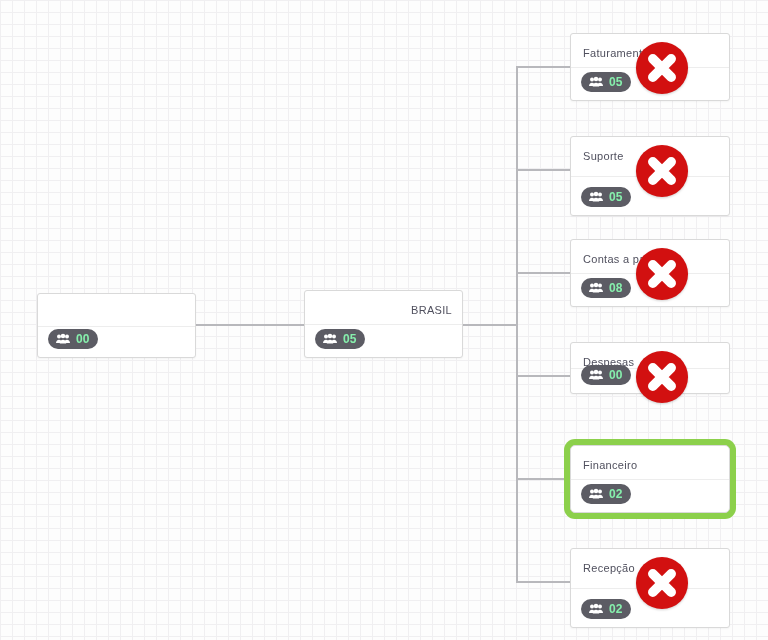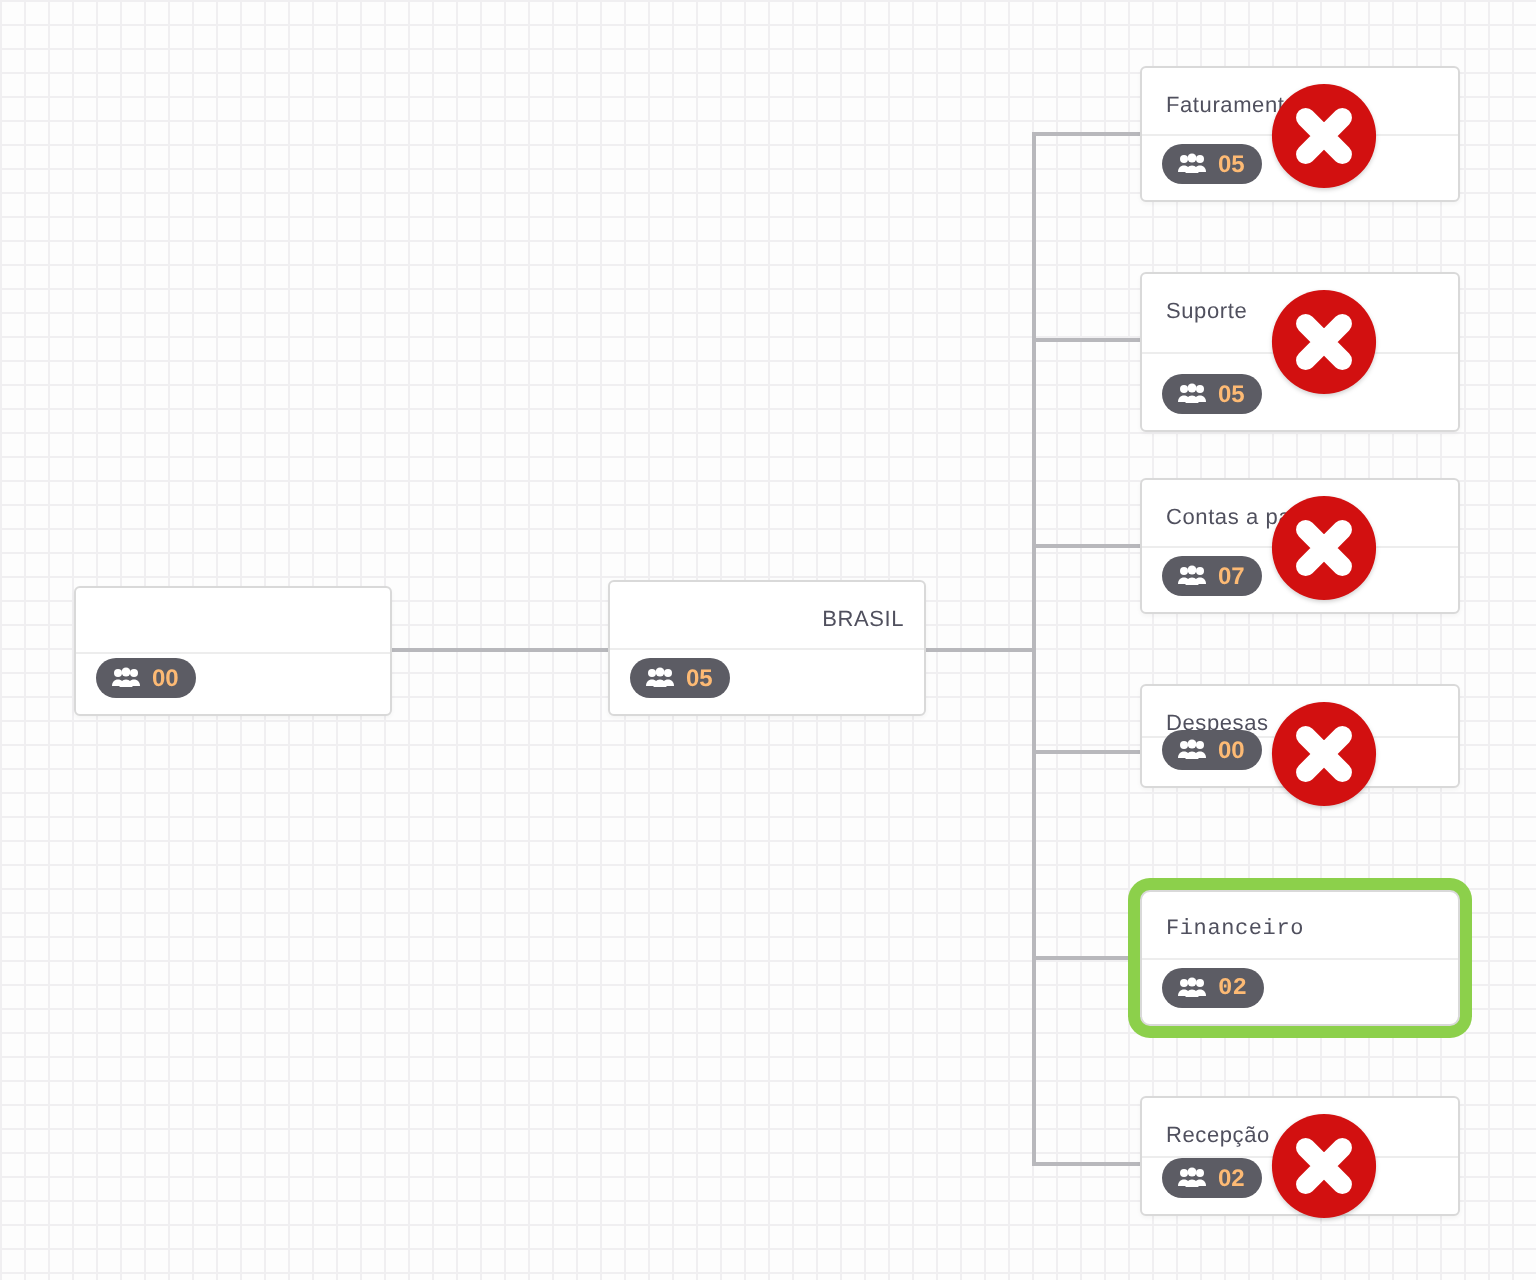--- a/index.html
+++ b/index.html
@@ -34,33 +34,32 @@
   .node-title{
     position:absolute;top:13px;left:12px;right:10px;
     font-size:11px;letter-spacing:.3px;color:var(--title-color);
     white-space:nowrap;overflow:hidden;
   }
   .parent-node .node-title{left:24px;text-align:right;}
   .member-badge{
     position:absolute;left:10px;bottom:8px;height:20px;
     display:inline-flex;align-items:center;gap:5px;
     background:var(--badge-gray);border-radius:10px;padding:0 9px 0 7px;
-    color:#fdba74;font-size:12px;font-weight:bold;z-index:2;
+    color:#86efac;font-size:12px;font-weight:bold;z-index:2;
   }
   .users-icon{display:block;}
   .delete-btn{
     position:absolute;left:64px;top:7px;width:54px;height:54px;z-index:3;
     cursor:pointer;filter:drop-shadow(0 1px 1px rgba(0,0,0,0.18));
   }
   .delete-btn svg{display:block;}
   .node.selected{
     border-radius:5px;
     box-shadow:0 0 0 6px var(--selected-green);
     z-index:2;
-    font-family:Liberation Mono, monospace;
   }
 </style>
 </head>
 <body>
 
 <div class="canvas">
 
   <div class="connector" style="left:196px;top:324px;width:109px;height:2px;"></div>
   <div class="connector" style="left:463px;top:324px;width:55px;height:2px;"></div>
   <div class="connector" style="left:516px;top:66px;width:2px;height:517px;"></div>
@@ -150,21 +149,21 @@
   <div class="node-divider"></div>
   <div class="member-badge">
     <svg class="users-icon" width="16" height="12" viewBox="0 0 32 24" fill="#ffffff">
       <circle cx="8" cy="7" r="4"></circle>
           <circle cx="24" cy="7" r="4"></circle>
       <path d="M2 20c0-4 2.5-6.5 6-6.5S14 16 14 20z"></path>
       <path d="M18 20c0-4 2.5-6.5 6-6.5s6 2.5 6 6.5z"></path>
       <circle cx="16" cy="6" r="4.5"></circle>
       <path d="M9.5 21c0-4.5 3-7.5 6.5-7.5s6.5 3 6.5 7.5z"></path>
     </svg>
-    <span>07</span>
+    <span>08</span>
   </div>
   <div class="delete-btn">
     <svg width="54" height="54" viewBox="0 0 56 56">
       <circle cx="28" cy="28" r="27" fill="var(--delete-red)"></circle>
       <path d="M18.5 18.5 L37.5 37.5 M37.5 18.5 L18.5 37.5" stroke="#ffffff" stroke-width="10" stroke-linecap="round" fill="none"></path>
     </svg>
   </div>
 </div>
   <div class="node child-node" style="left:570px;top:342px;width:160px;height:52px;">
   <div class="node-title">Despesas</div>
@@ -196,21 +195,21 @@
           <circle cx="24" cy="7" r="4"></circle>
       <path d="M2 20c0-4 2.5-6.5 6-6.5S14 16 14 20z"></path>
       <path d="M18 20c0-4 2.5-6.5 6-6.5s6 2.5 6 6.5z"></path>
       <circle cx="16" cy="6" r="4.5"></circle>
       <path d="M9.5 21c0-4.5 3-7.5 6.5-7.5s6.5 3 6.5 7.5z"></path>
     </svg>
     <span>02</span>
   </div>
 
 </div>
-  <div class="node child-node" style="left:570px;top:548px;width:160px;height:60px;">
+  <div class="node child-node" style="left:570px;top:548px;width:160px;height:80px;">
   <div class="node-title">Recepção</div>
   <div class="node-divider"></div>
   <div class="member-badge">
     <svg class="users-icon" width="16" height="12" viewBox="0 0 32 24" fill="#ffffff">
       <circle cx="8" cy="7" r="4"></circle>
           <circle cx="24" cy="7" r="4"></circle>
       <path d="M2 20c0-4 2.5-6.5 6-6.5S14 16 14 20z"></path>
       <path d="M18 20c0-4 2.5-6.5 6-6.5s6 2.5 6 6.5z"></path>
       <circle cx="16" cy="6" r="4.5"></circle>
       <path d="M9.5 21c0-4.5 3-7.5 6.5-7.5s6.5 3 6.5 7.5z"></path>

